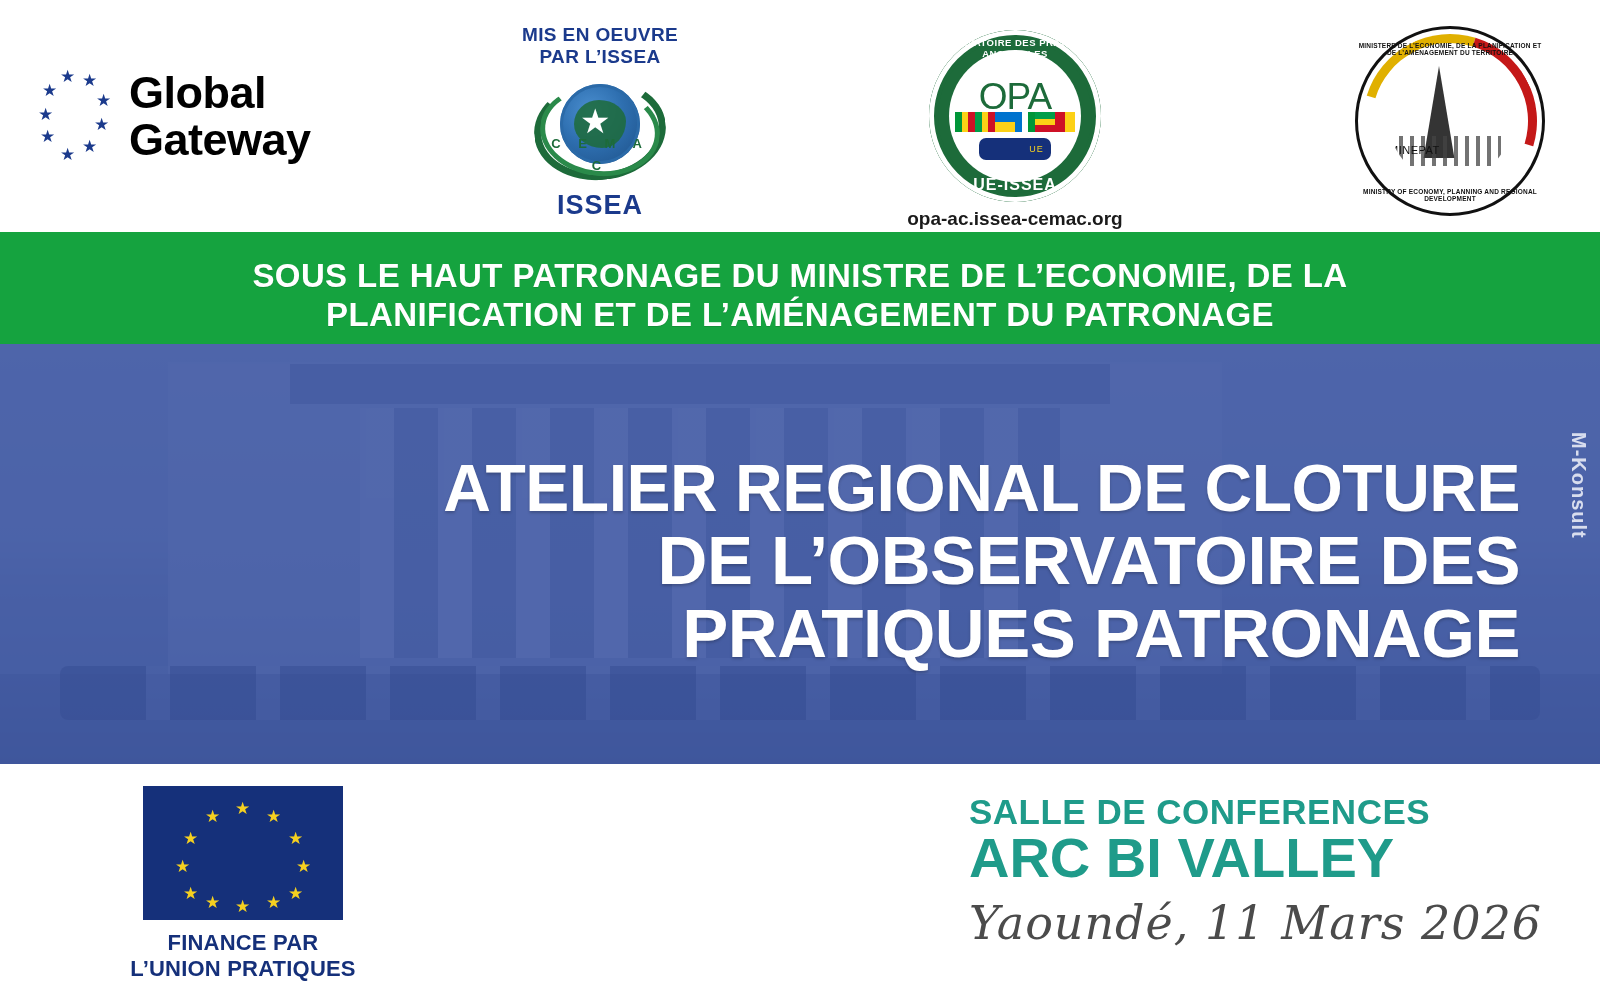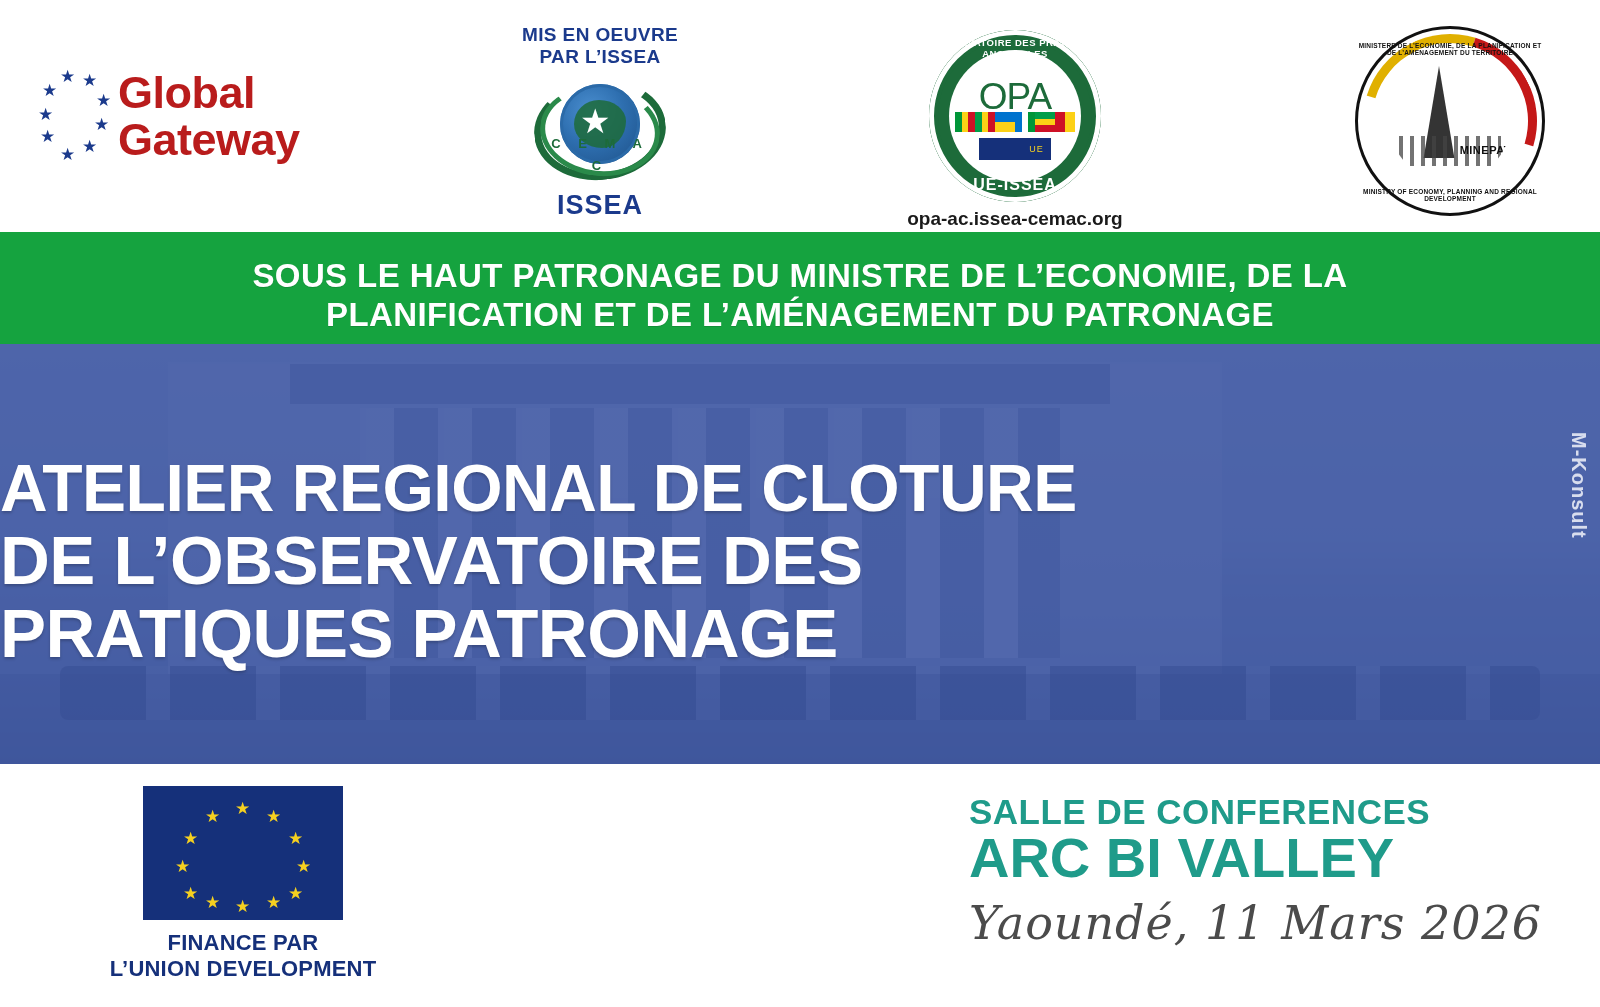--- a/index.html
+++ b/index.html
@@ -33,22 +33,22 @@
     position: relative;
     width: 72px; height: 96px;
   }
   .gg-stars span {
     position: absolute;
     color: #1b3a8c;
     font-size: 17px;
     line-height: 1;
   }
   .gg-text {
-    margin-left: 8px;
-    color: #b91c1c;
+    margin-left: 19px;
+    color: #000000;
     font-size: 45px;
     font-weight: bold;
     line-height: 1.05;
     letter-spacing: -0.5px;
   }
 
   
   .cemac {
     position: absolute;
     left: 505px; top: 24px;
@@ -175,21 +175,21 @@
     left: 6px; top: 62px;
     width: 120px; height: 20px;
     display: flex;
   }
   .opa-flags i { flex: 1 1 auto; height: 20px; display: block; }
   .opa-eu {
     position: absolute;
     left: 30px; top: 88px;
     width: 72px; height: 22px;
     background: #15307a;
-    border-radius: 0;
+    border-radius: 7px;
     color: #f5d020;
     font-size: 9px;
     line-height: 22px;
     text-align: center;
     letter-spacing: 1px;
     padding-left: 43px;
   }
   .opa-arc-top, .opa-arc-bottom {
     position: absolute;
     left: 0; width: 172px;
@@ -254,23 +254,23 @@
     position: absolute;
     left: 10px; bottom: 16px;
     width: 102px; height: 30px;
     background: repeating-linear-gradient(90deg, #444 0 4px, transparent 4px 11px);
     opacity: 0.75;
   }
   .minepat-label {
     position: absolute;
     left: 0; bottom: 26px;
     width: 122px;
-    text-align: right;
+    text-align: left;
     font-size: 11px;
-    font-weight: bold;
+    font-weight: normal;
     color: #111111;
     letter-spacing: 0.5px;
     z-index: 4;
   }
   .minepat-text-fr, .minepat-text-en {
     position: absolute;
     width: 190px;
     text-align: center;
     font-size: 6.5px;
     font-weight: bold;
@@ -357,21 +357,21 @@
     position: absolute; inset: 0;
     background: rgba(54, 79, 158, 0.86);
   }
   .hero-inner {
     position: absolute;
     left: 0; top: 0;
     width: 1520px; height: 436px;
     display: flex;
     flex-direction: column;
     justify-content: center;
-    align-items: flex-start;
+    align-items: flex-end;
   }
   .hero-inner h1 {
     color: #ffffff;
     font-size: 66px;
     font-weight: bold;
     line-height: 1.06;
     text-align: center;
     letter-spacing: -0.5px;
     text-shadow: 0 2px 3px rgba(0,0,0,0.22);
   }
@@ -557,21 +557,21 @@
         <span style="left:123px; top:108px;">★</span>
         <span style="left:92px; top:112px;">★</span>
         <span style="left:62px; top:108px;">★</span>
         <span style="left:40px; top:99px;">★</span>
         <span style="left:32px; top:72px;">★</span>
         <span style="left:40px; top:44px;">★</span>
         <span style="left:62px; top:22px;">★</span>
       </div>
       <div class="eu-caption">
         <div>FINANCE PAR</div>
-        <div>L’UNION DEVELOPMENT</div>
+        <div>L’UNION PRATIQUES</div>
       </div>
     </div>
 
     <div class="venue">
       <div class="l1">SALLE DE CONFERENCES</div>
       <div class="l2">ARC BI VALLEY</div>
       <div class="l3">Yaoundé, 11 Mars 2026</div>
     </div>
   </div>
 

